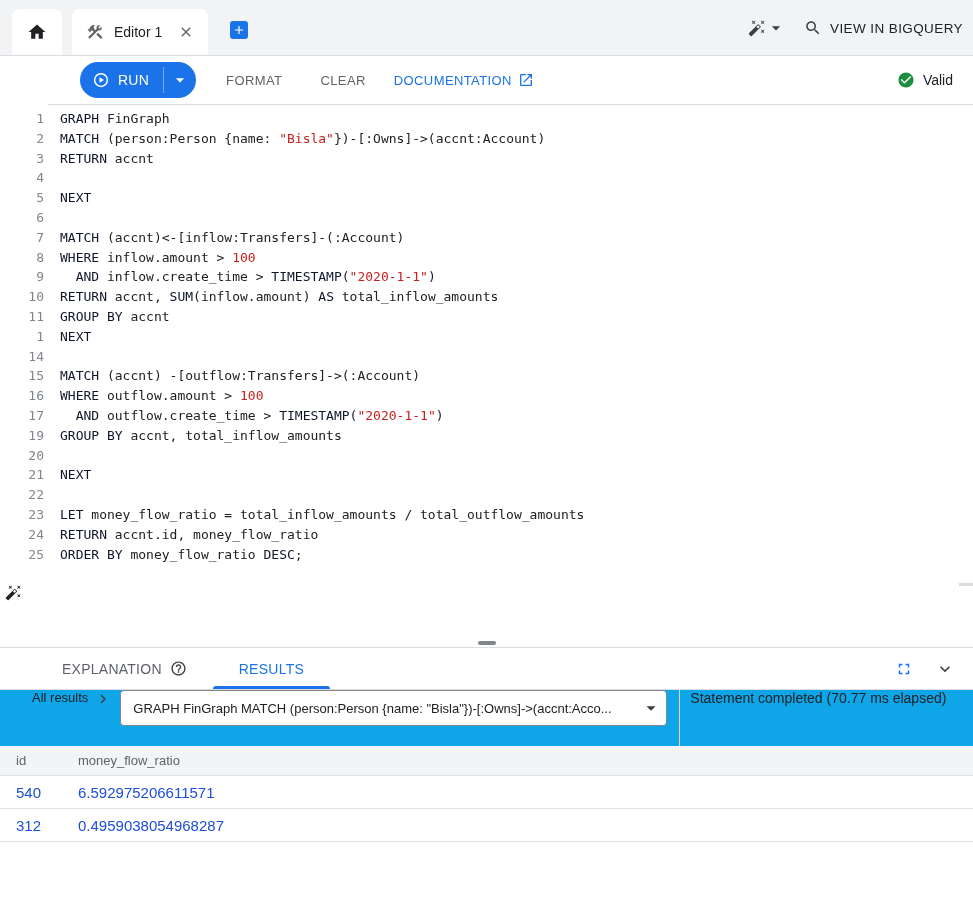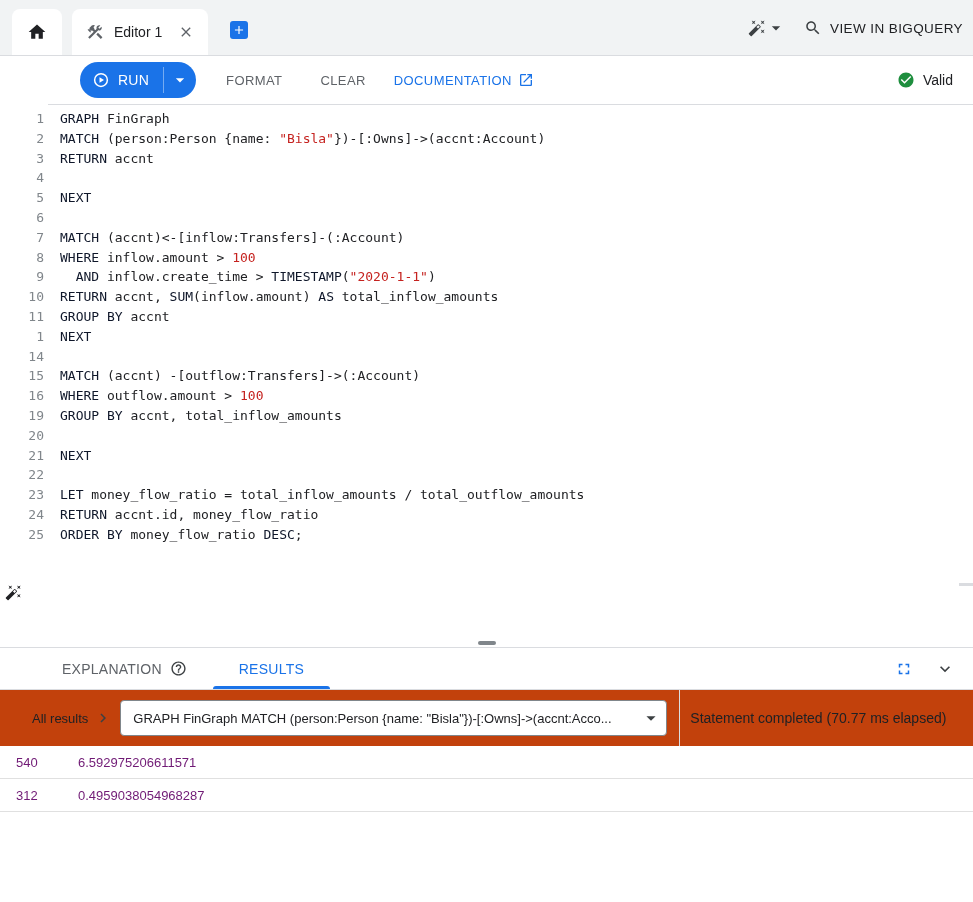--- a/index.html
+++ b/index.html
@@ -60,34 +60,34 @@
   .rheader { height:42px; border-bottom:1px solid #dadce0; display:flex;
     align-items:stretch; padding-left:36px; background:#fff; }
   .rtab { position:relative; display:flex; align-items:center; gap:8px; padding:0 26px;
     font-size:14px; font-weight:500; letter-spacing:.25px; color:#5f6368; cursor:pointer; }
   .rtab.active { color:#1a73e8; }
   .rtab.active::after { content:''; position:absolute; left:0; right:0; bottom:0;
     height:3px; background:#1a73e8; border-radius:3px 3px 0 0; }
   .rheader-right { margin-left:auto; display:flex; align-items:center; gap:22px; padding-right:18px; }
 
   
-  .filterbar { height:56px; display:flex; align-items:center; padding-left:32px; background:#c2410c; }
+  .filterbar { height:56px; display:flex; padding-left:32px; background:#0ea5e9; }
   .all-results { font-size:13px; color:#202124; white-space:nowrap; }
   .chev { margin-left:6px; margin-right:8px; display:flex; cursor:pointer; }
   .query-select { width:547px; height:36px; border:1px solid #80868b; border-radius:4px;
     display:flex; align-items:center; gap:6px; padding:0 4px 0 12px; cursor:pointer; background:#fff; }
   .qtext { flex:1; font-size:13px; color:#202124; white-space:nowrap; overflow:hidden; }
   .vdivider { width:1px; align-self:stretch; background:#dadce0; margin-left:12px; }
   .status { font-size:14px; color:#202124; margin-left:10px; white-space:nowrap; }
 
   
   .thead { height:30px; background:#f3f4f6; border-bottom:1px solid #e0e0e0;
     display:flex; align-items:center; font-size:13px; color:#5f6368; }
   .trow { height:33px; display:flex; align-items:center; border-bottom:1px solid #e0e0e0;
-    font-size:13px; color:#701a75; background:#fff; }
+    font-size:15px; color:#1d4ed8; background:#fff; }
   .col-id { flex:0 0 78px; padding-left:16px; }
   .col-val { flex:1; }
 
   svg { display:block; }
 </style>
 </head>
 <body>
 
 <div class="app">
 
@@ -173,20 +173,21 @@
         <div class="code-line"><span class="ln">6</span><span class="code-text"></span></div>
         <div class="code-line"><span class="ln">7</span><span class="code-text"><span class="tk-k">MATCH</span><span class="tk-p"> (accnt)&lt;-[inflow:Transfers]-(:Account)</span></span></div>
         <div class="code-line"><span class="ln">8</span><span class="code-text"><span class="tk-k">WHERE</span><span class="tk-p"> inflow.amount &gt; </span><span class="tk-n">100</span></span></div>
         <div class="code-line"><span class="ln">9</span><span class="code-text"><span class="tk-p">  </span><span class="tk-k">AND</span><span class="tk-p"> inflow.create_time &gt; </span><span class="tk-k">TIMESTAMP</span><span class="tk-p">(</span><span class="tk-s">"2020-1-1"</span><span class="tk-p">)</span></span></div>
         <div class="code-line"><span class="ln">10</span><span class="code-text"><span class="tk-k">RETURN</span><span class="tk-p"> accnt, </span><span class="tk-k">SUM</span><span class="tk-p">(inflow.amount) </span><span class="tk-k">AS</span><span class="tk-p"> total_inflow_amounts</span></span></div>
         <div class="code-line"><span class="ln">11</span><span class="code-text"><span class="tk-k">GROUP BY</span><span class="tk-p"> accnt</span></span></div>
         <div class="code-line"><span class="ln">1</span><span class="code-text"><span class="tk-k">NEXT</span></span></div>
         <div class="code-line"><span class="ln">14</span><span class="code-text"></span></div>
         <div class="code-line"><span class="ln">15</span><span class="code-text"><span class="tk-k">MATCH</span><span class="tk-p"> (accnt) -[outflow:Transfers]-&gt;(:Account)</span></span></div>
         <div class="code-line"><span class="ln">16</span><span class="code-text"><span class="tk-k">WHERE</span><span class="tk-p"> outflow.amount &gt; </span><span class="tk-n">100</span></span></div>
+        <div class="code-line"><span class="ln">17</span><span class="code-text"><span class="tk-p">  </span><span class="tk-k">AND</span><span class="tk-p"> outflow.create_time &gt; </span><span class="tk-k">TIMESTAMP</span><span class="tk-p">(</span><span class="tk-s">"2020-1-1"</span><span class="tk-p">)</span></span></div>
         <div class="code-line"><span class="ln">19</span><span class="code-text"><span class="tk-k">GROUP BY</span><span class="tk-p"> accnt, total_inflow_amounts</span></span></div>
         <div class="code-line"><span class="ln">20</span><span class="code-text"></span></div>
         <div class="code-line"><span class="ln">21</span><span class="code-text"><span class="tk-k">NEXT</span></span></div>
         <div class="code-line"><span class="ln">22</span><span class="code-text"></span></div>
         <div class="code-line"><span class="ln">23</span><span class="code-text"><span class="tk-k">LET</span><span class="tk-p"> money_flow_ratio = total_inflow_amounts / total_outflow_amounts</span></span></div>
         <div class="code-line"><span class="ln">24</span><span class="code-text"><span class="tk-k">RETURN</span><span class="tk-p"> accnt.id, money_flow_ratio</span></span></div>
         <div class="code-line"><span class="ln">25</span><span class="code-text"><span class="tk-k">ORDER BY</span><span class="tk-p"> money_flow_ratio </span><span class="tk-k">DESC</span><span class="tk-p">;</span></span></div>
       </div>
     <svg class="assist-icon" width="17" height="17" viewBox="0 0 24 24" fill="#202124">
         <path d="M7.5 5.6L10 7 8.6 4.5 10 2 7.5 3.4 5 2l1.4 2.5L5 7zm12 9.8L17 14l1.4 2.5L17 19l2.5-1.4L22 19l-1.4-2.5L22 14zM22 2l-2.5 1.4L17 2l1.4 2.5L17 7l2.5-1.4L22 7l-1.4-2.5zm-7.63 5.29a.9959.9959 0 0 0-1.41 0L1.29 18.96c-.39.39-.39 1.02 0 1.41l2.34 2.34c.39.39 1.02.39 1.41 0L16.7 11.05c.39-.39.39-1.02 0-1.41l-2.33-2.35zm-1.03 5.49l-2.12-2.12 2.44-2.44 2.12 2.12-2.44 2.44z"></path>
@@ -226,20 +227,24 @@
       <span class="qtext">GRAPH FinGraph MATCH (person:Person {name: "Bisla"})-[:Owns]-&gt;(accnt:Acco...</span>
       <svg width="22" height="22" viewBox="0 0 24 24" fill="#3c4043">
           <path d="M7 10l5 5 5-5z"></path>
         </svg>
     </div>
     <div class="vdivider"></div>
     <span class="status">Statement completed (70.77 ms elapsed)</span>
   </div>
 
   <div>
+    <div class="thead">
+        <div class="col-id">id</div>
+        <div class="col-val">money_flow_ratio</div>
+      </div>
     <div>
         <div class="trow">
           <div class="col-id">540</div>
           <div class="col-val">6.592975206611571</div>
         </div>
         <div class="trow">
           <div class="col-id">312</div>
           <div class="col-val">0.4959038054968287</div>
         </div>
       </div>

